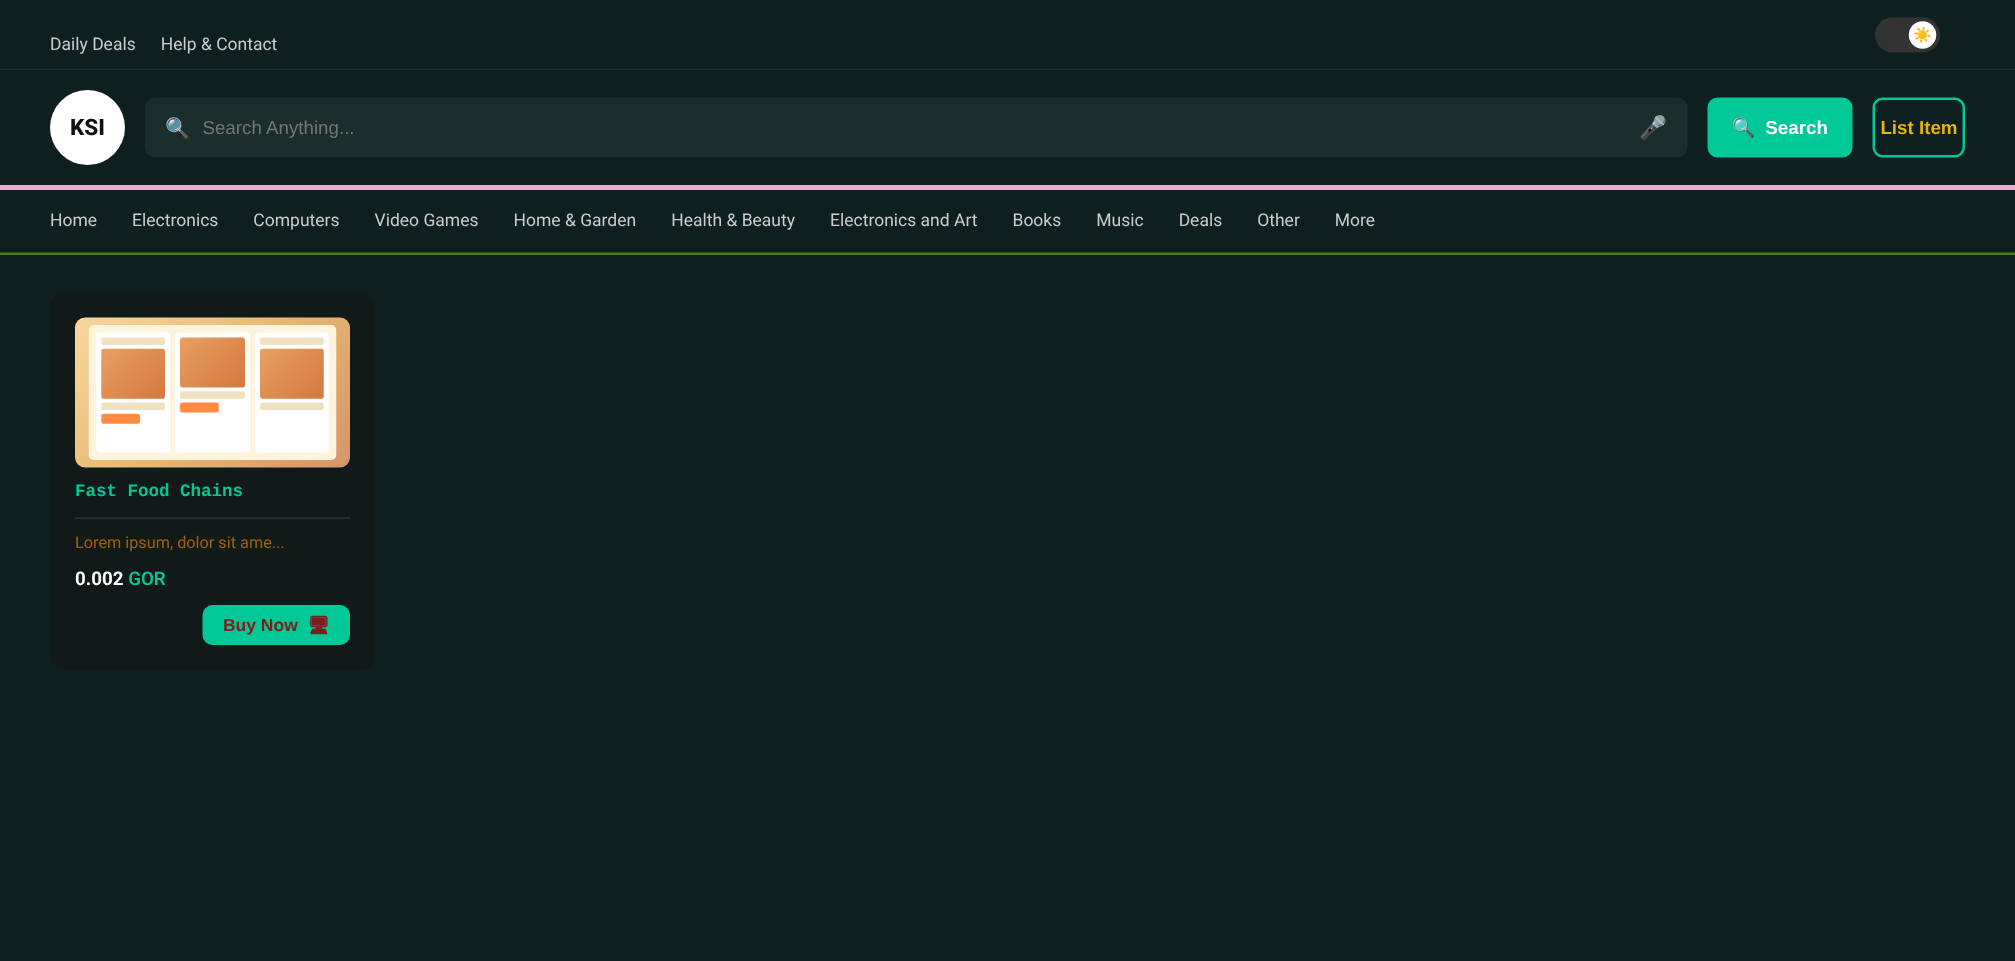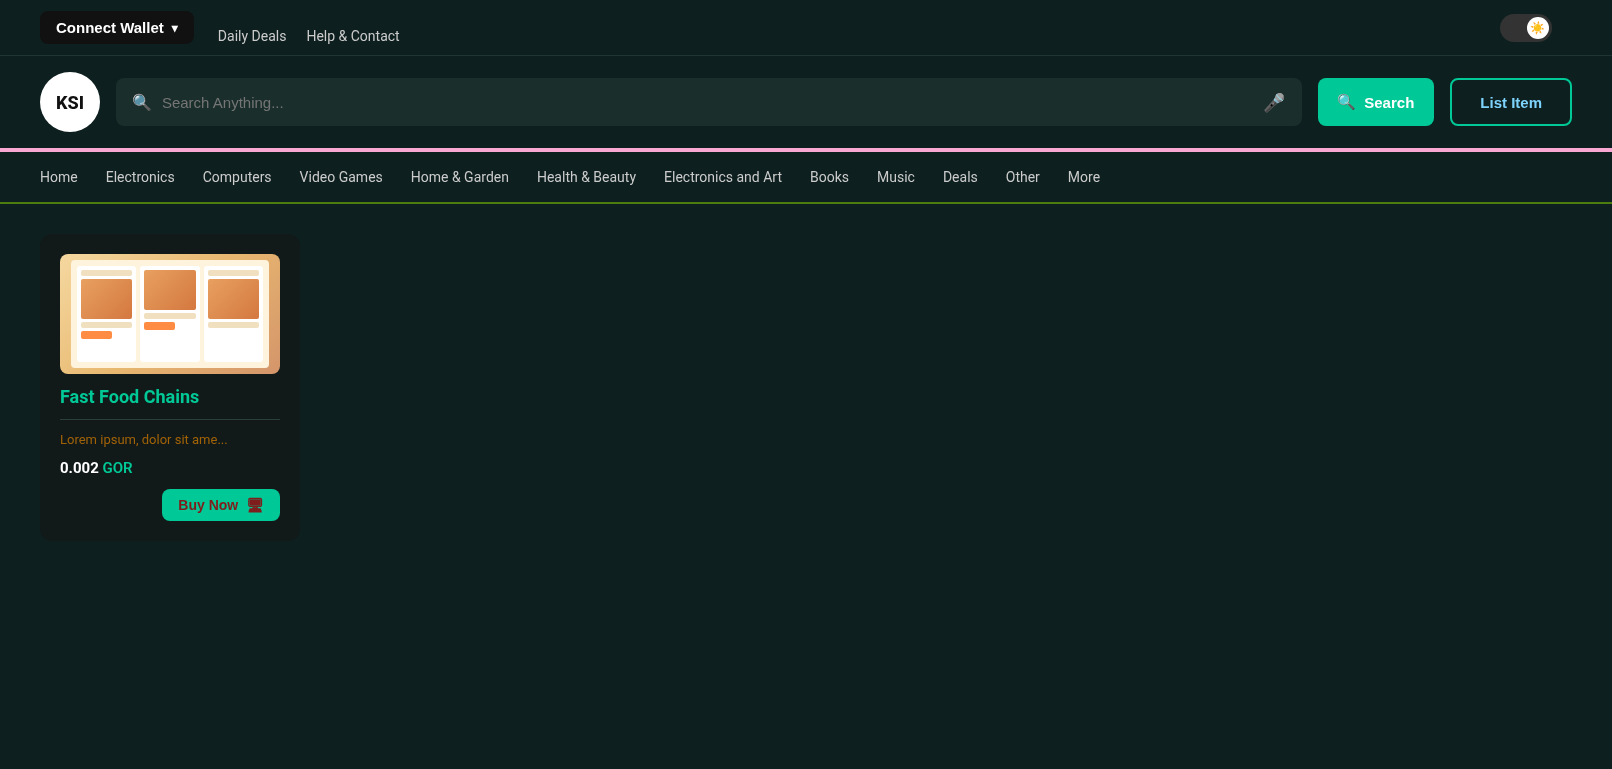--- a/index.html
+++ b/index.html
@@ -160,24 +160,24 @@
       border: none;
       border-radius: 8px;
       padding: 10px 20px;
       font-size: 15px;
       font-weight: 600;
       cursor: pointer;
       height: 48px;
     }
     .list-item-btn {
       background: transparent;
-      color: #7dd3fc;
+      color: #eab308;
       border: 2px solid #00c896;
       border-radius: 8px;
-      padding: 10px 28px;
+      padding: 10px 4px;
       font-size: 15px;
       font-weight: 600;
       cursor: pointer;
       height: 48px;
     }
 
     
     .main-nav {
       display: flex;
       align-items: center;
@@ -253,22 +253,23 @@
     }
     .fake-ui-btn {
       width: 60%;
       height: 8px;
       background: #ff8c42;
       border-radius: 2px;
     }
 
     .product-title {
       color: #00c896;
-      font-size: 18px;
+      font-size: 14px;
       font-weight: 700;
+      font-family: Liberation Mono, monospace;
     }
     .product-divider {
       height: 1px;
       background: #2a3e3c;
     }
     .product-desc {
       color: #a16207;
       font-size: 13px;
     }
     .product-price {
@@ -295,24 +296,20 @@
       gap: 8px;
     }
     .buy-now-btn .cart-icon {
       font-size: 14px;
     }
   </style>
 </head>
 <body>
 
 <div class="top-bar">
-  <button class="connect-wallet-btn">
-    <span>Connect Wallet</span>
-    <span class="chevron">▾</span>
-  </button>
   <div class="top-links">
     <a href="#">Daily Deals</a>
     <a href="#">Help &amp; Contact</a>
   </div>
   <div class="theme-toggle">
     <div class="toggle-knob">
       <span>☀️</span>
     </div>
   </div>
 </div>

